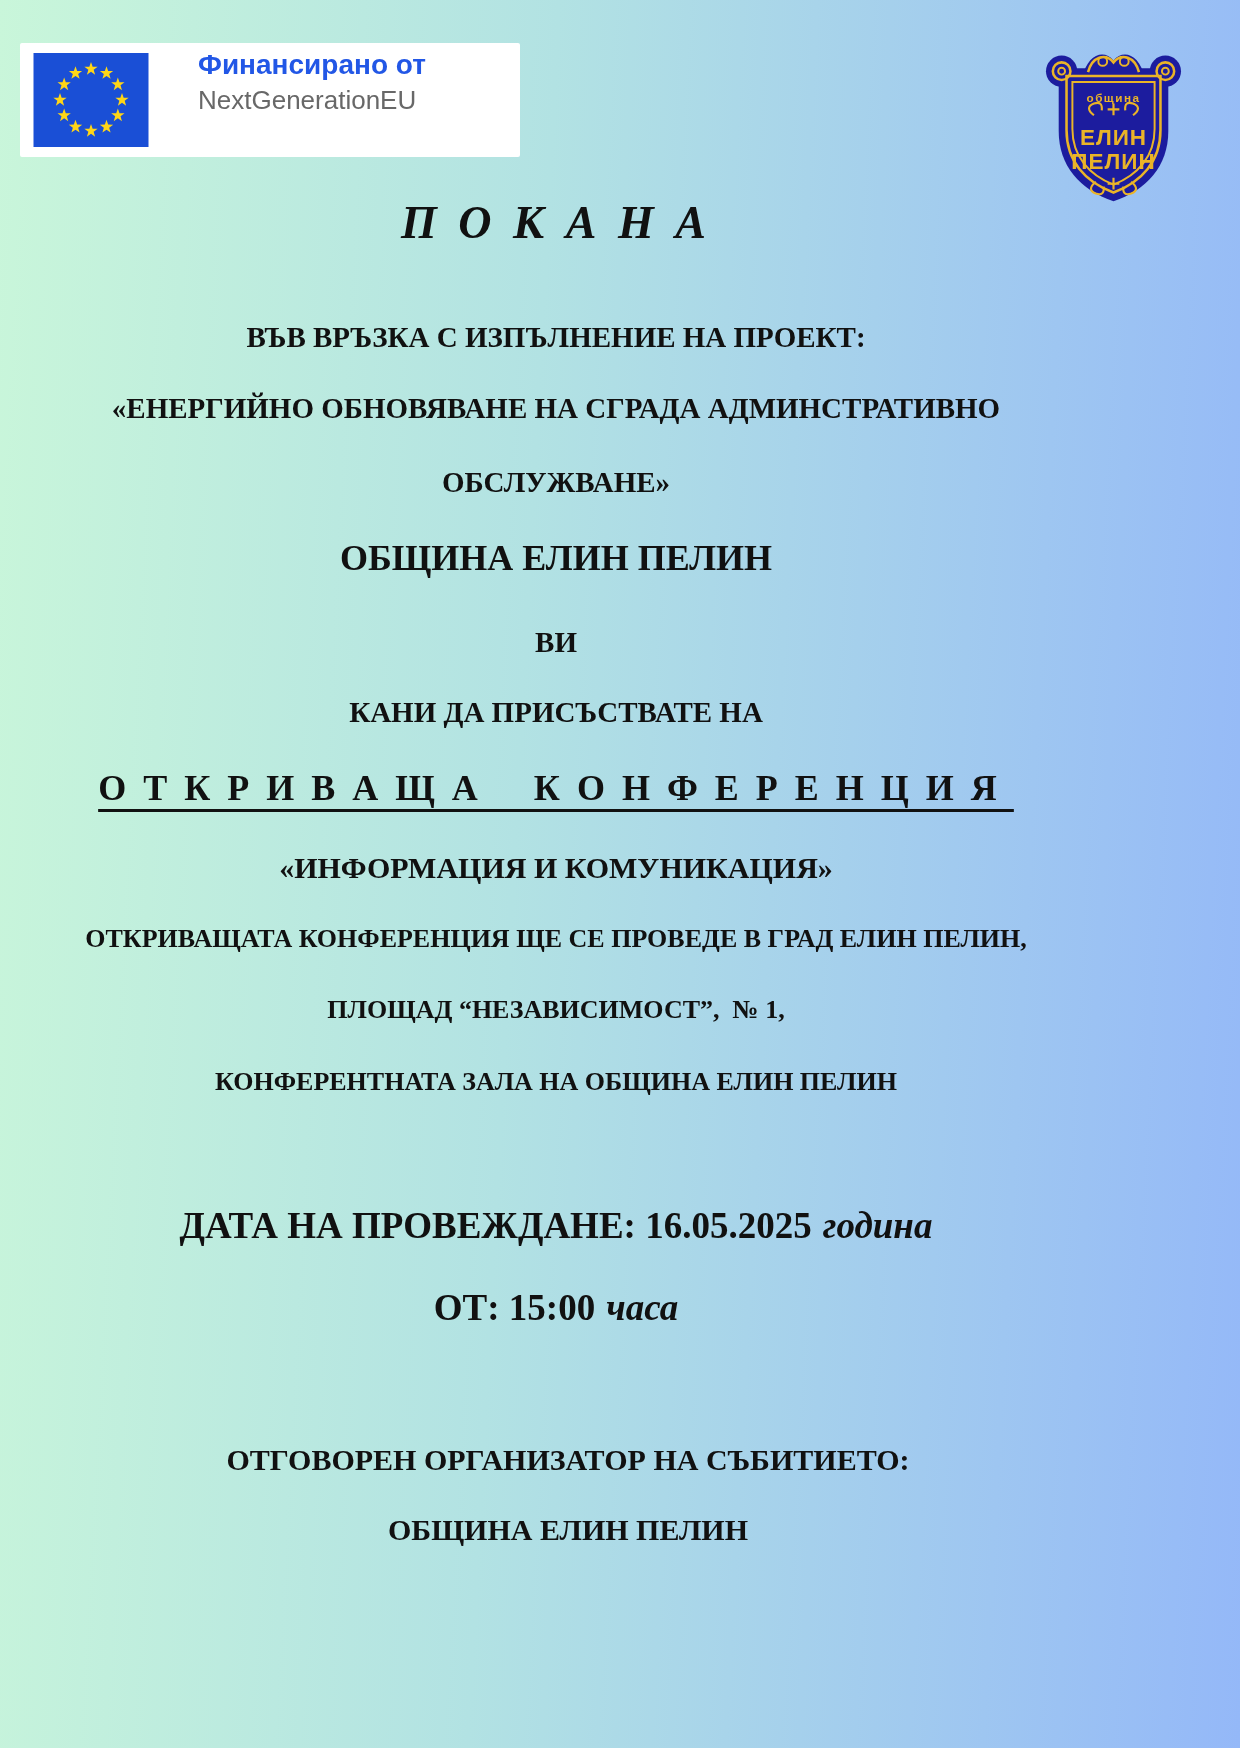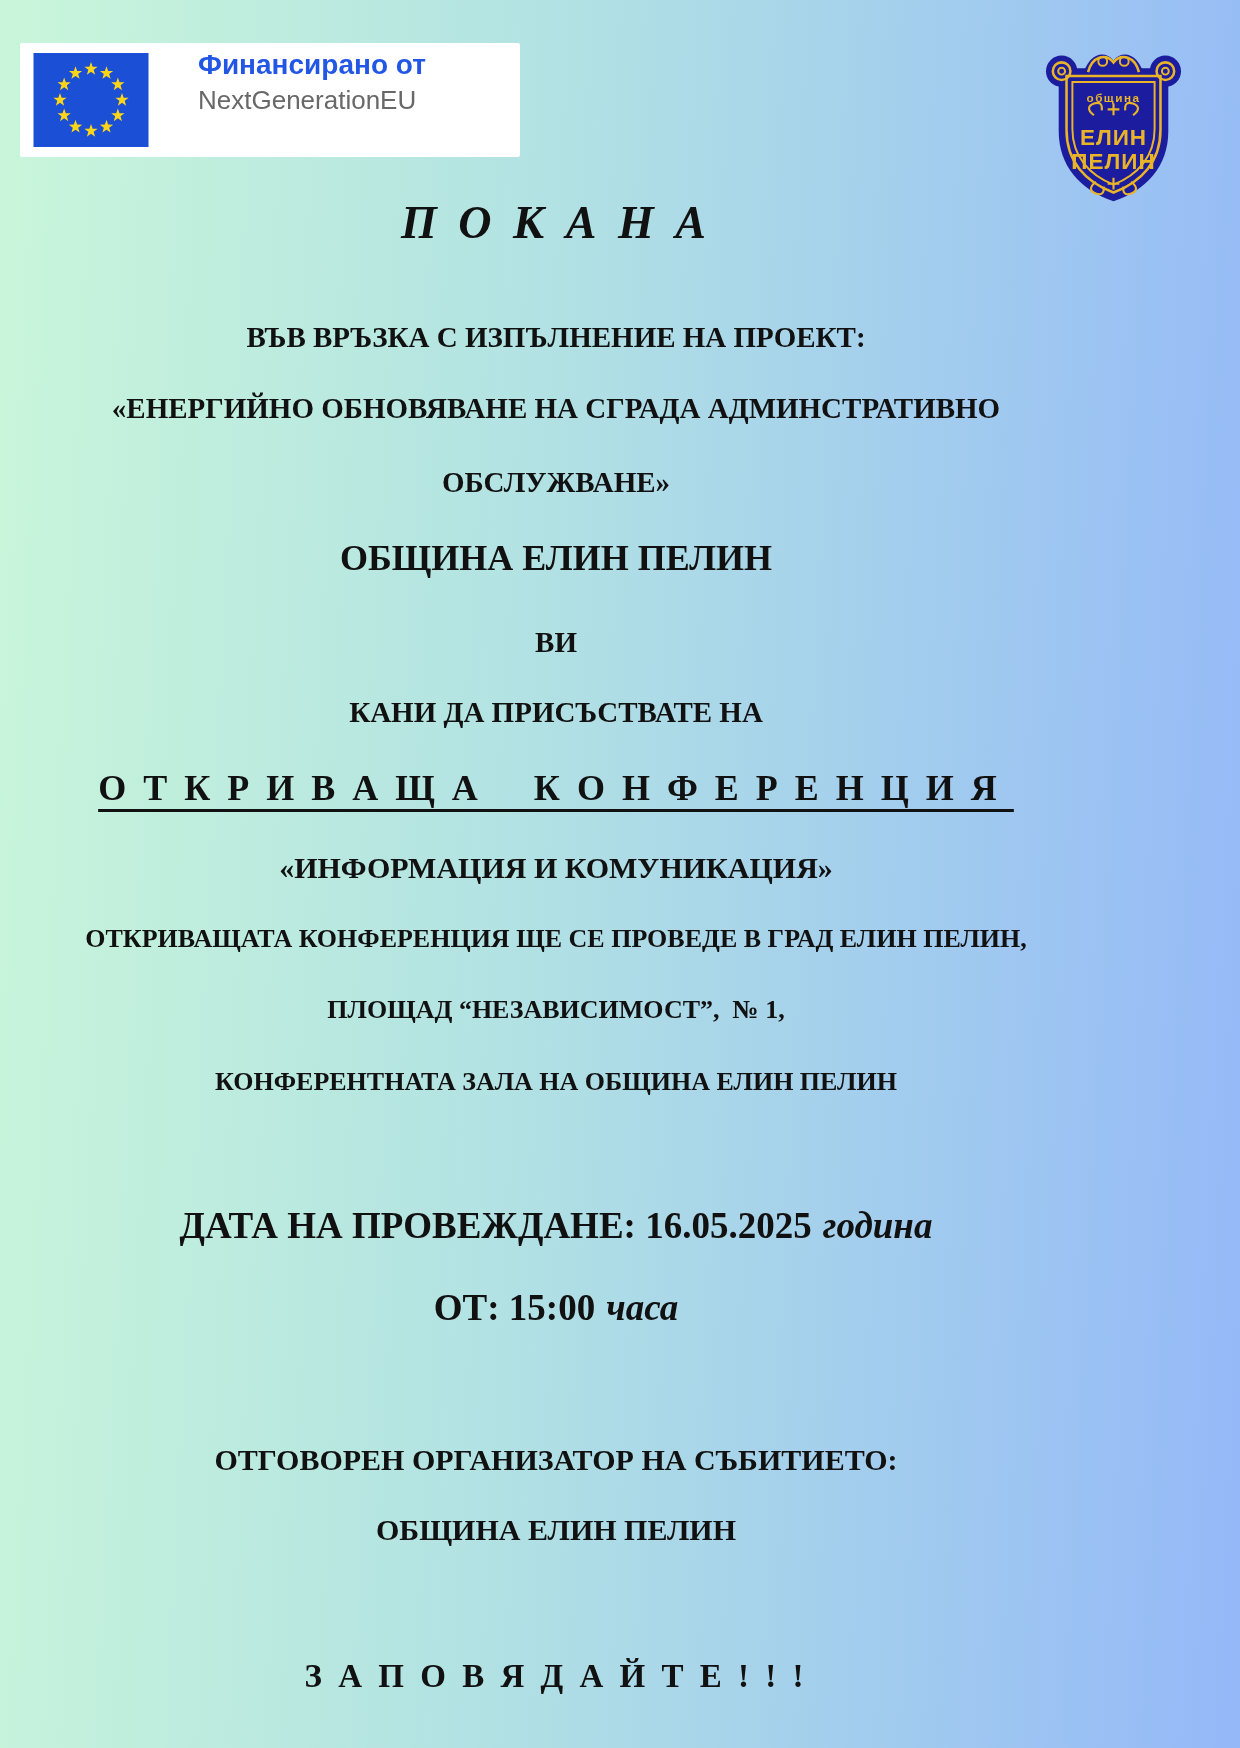--- a/index.html
+++ b/index.html
@@ -38,21 +38,21 @@
   }
   .t-title   {font-size:46px;letter-spacing:5px;font-style:italic;}
   .t-body    {font-size:29px;}
   .t-mid     {font-size:36px;}
   .t-conf    {font-size:36px;letter-spacing:4px;
               text-decoration:underline;
               text-decoration-thickness:3px;text-underline-offset:9px;}
   .t-info    {font-size:30px;}
   .t-venue   {font-size:26px;}
   .t-date    {font-size:37px;}
-  .t-org     {font-size:30px;}
+  .t-org     {font-size:30px;padding-left:12px;}
   .t-welcome {font-size:33px;letter-spacing:4px;}
   .cursive{font-style:italic;margin-left:0.30em;}
 </style>
 </head>
 <body>
 
 <div class="poster">
 
   <div class="eu-box">
     <svg class="eu-flag" width="118" height="94" viewBox="0 0 115 94">
@@ -121,15 +121,14 @@
   <div class="line t-venue" style="top:939px">ОТКРИВАЩАТА КОНФЕРЕНЦИЯ ЩЕ СЕ ПРОВЕДЕ В ГРАД ЕЛИН ПЕЛИН,</div>
   <div class="line t-venue" style="top:1010px">ПЛОЩАД “НЕЗАВИСИМОСТ”,  № 1,</div>
   <div class="line t-venue" style="top:1082px">КОНФЕРЕНТНАТА ЗАЛА НА ОБЩИНА ЕЛИН ПЕЛИН</div>
 
   <div class="line t-date" style="top:1225px"><span>ДАТА НА ПРОВЕЖДАНЕ: 16.05.2025</span><span class="cursive">година</span></div>
 
   <div class="line t-date" style="top:1307px"><span>ОТ: 15:00</span><span class="cursive">часа</span></div>
 
   <div class="line t-org" style="top:1460px">ОТГОВОРЕН ОРГАНИЗАТОР НА СЪБИТИЕТО:</div>
   <div class="line t-org" style="top:1530px">ОБЩИНА ЕЛИН ПЕЛИН</div>
-  <div class="line t-welcome" style="top:1676px">З А П О В Я Д А Й Т Е ! ! !</div>
 
 </div>
 
 </body></html>

